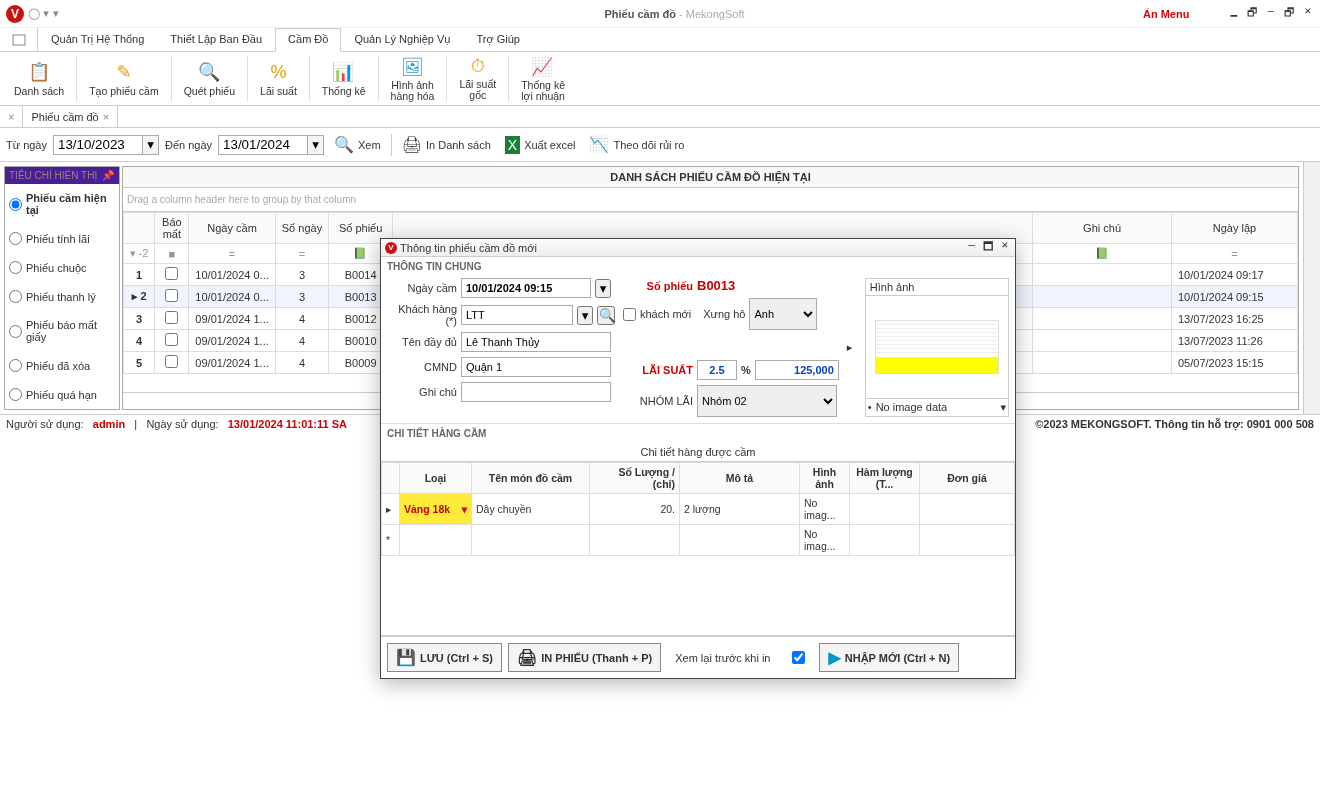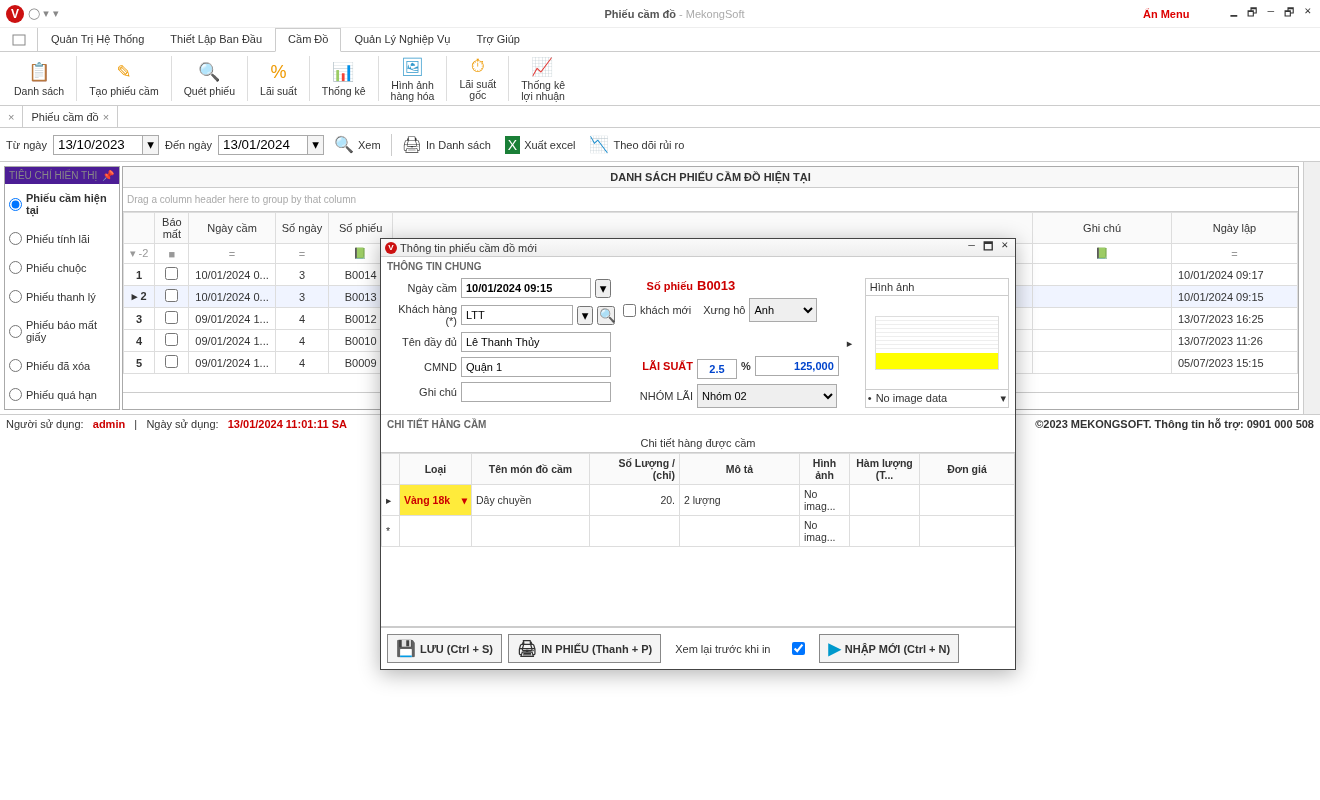--- a/index.html
+++ b/index.html
@@ -61,21 +61,21 @@
 .dialog .col1 { flex:0 0 225px; display:flex; flex-direction:column; gap:5px;}
 .dialog .col2 { flex:0 0 215px; display:flex; flex-direction:column; gap:5px;}
 .dialog .col3 { flex:1; border:1px solid #ccc; display:flex; flex-direction:column;}
 .frow { display:flex; align-items:center; gap:4px;}
 .frow .flbl { width:70px; text-align:right; font-size:11px;}
 .frow .flbl.red { color:#c00; font-weight:bold;}
 .frow input[type=text],.frow .inval { border:1px solid #aaa; padding:2px 4px; height:20px; font-size:11px;}
 .frow .inval { display:inline-flex; align-items:center; min-width:40px;}
 .bold-red { color:#c00; font-weight:bold;}
 .bold-blue { color:#04c; font-weight:bold; font-size:15px;}
-select.sel { border:1px solid #aaa; height:24px; font-size:11px;}
+select.sel { border:1px solid #aaa; height:32px; font-size:11px;}
 .detail-hdr { text-align:center; padding:3px; border-bottom:1px solid #ccc;}
 table.detail { width:100%; border-collapse:collapse;}
 table.detail th, table.detail td { border:1px solid #ddd; padding:3px 4px; font-size:10.5px;}
 table.detail th { background:#fafafa;}
 .yellow { background:#ffeb3b; color:#c00; font-weight:bold;}
 .detail-space { height:80px; border-bottom:1px solid #ccc;}
 .bottom-form { padding:6px; background: repeating-linear-gradient(45deg,#fafafa,#fafafa 2px,#fff 2px,#fff 4px);}
 .btn-bar { display:flex; gap:6px; padding:6px; border-top:1px solid #ccc;}
 .bbtn { display:flex; align-items:center; gap:4px; border:1px solid #888; padding:4px 8px; background:#f4f4f4; cursor:pointer; font-size:11px; font-weight:bold;}
 .imgbox { flex:1; background:#fff; margin:2px; position:relative; display:flex; align-items:center; justify-content:center;}
@@ -364,21 +364,21 @@
       </div>
       <div class="frow">
         <input type="checkbox" style="">
         <span>khách mới</span>
         <span style="margin-left:8px;">Xưng hô</span>
         <select class="sel" style="width:68px;"><option>Anh</option></select>
       </div>
       <div style="height:20px;"></div>
       <div class="frow">
           <span class="flbl red" style="font-weight:bold;">LÃI SUẤT</span>
-        <span class="inval bold-blue" style="width:36px;justify-content:center;margin-top:7px;">2.5</span>
+        <span class="inval bold-blue" style="width:36px;justify-content:center;">2.5</span>
         <b>%</b>
         <span class="inval bold-blue" style="width:84px;justify-content:flex-end;">125,000</span>
       </div>
       <div class="frow">
           <span class="flbl">NHÓM LÃI</span>
         <select class="sel" style="width:140px;"><option>Nhóm 02</option></select>
       </div>
     </div>
     <div style="width:10px;display:flex;align-items:center;">
         <span>▸</span>

